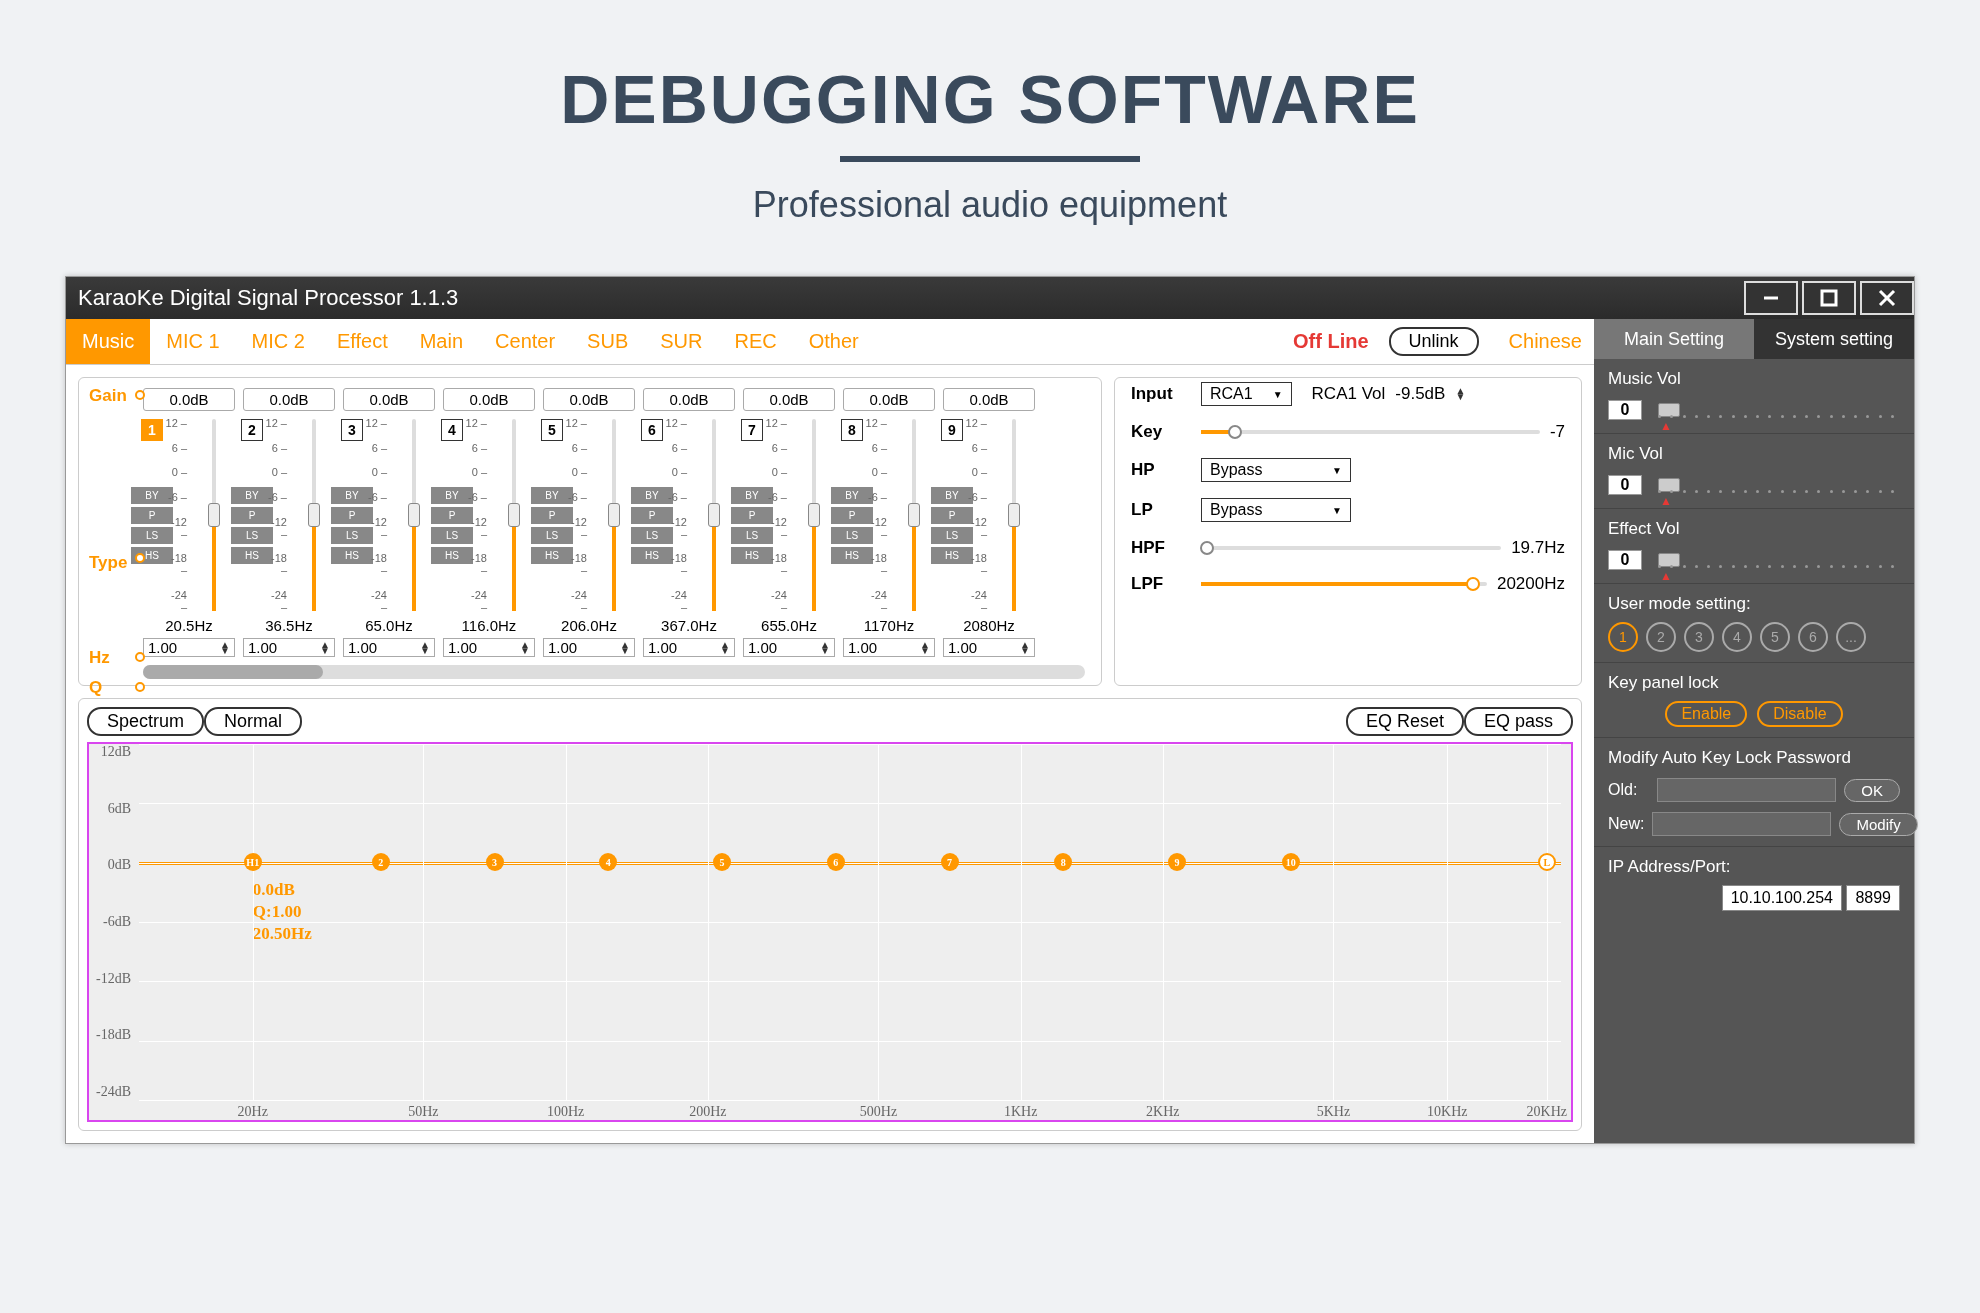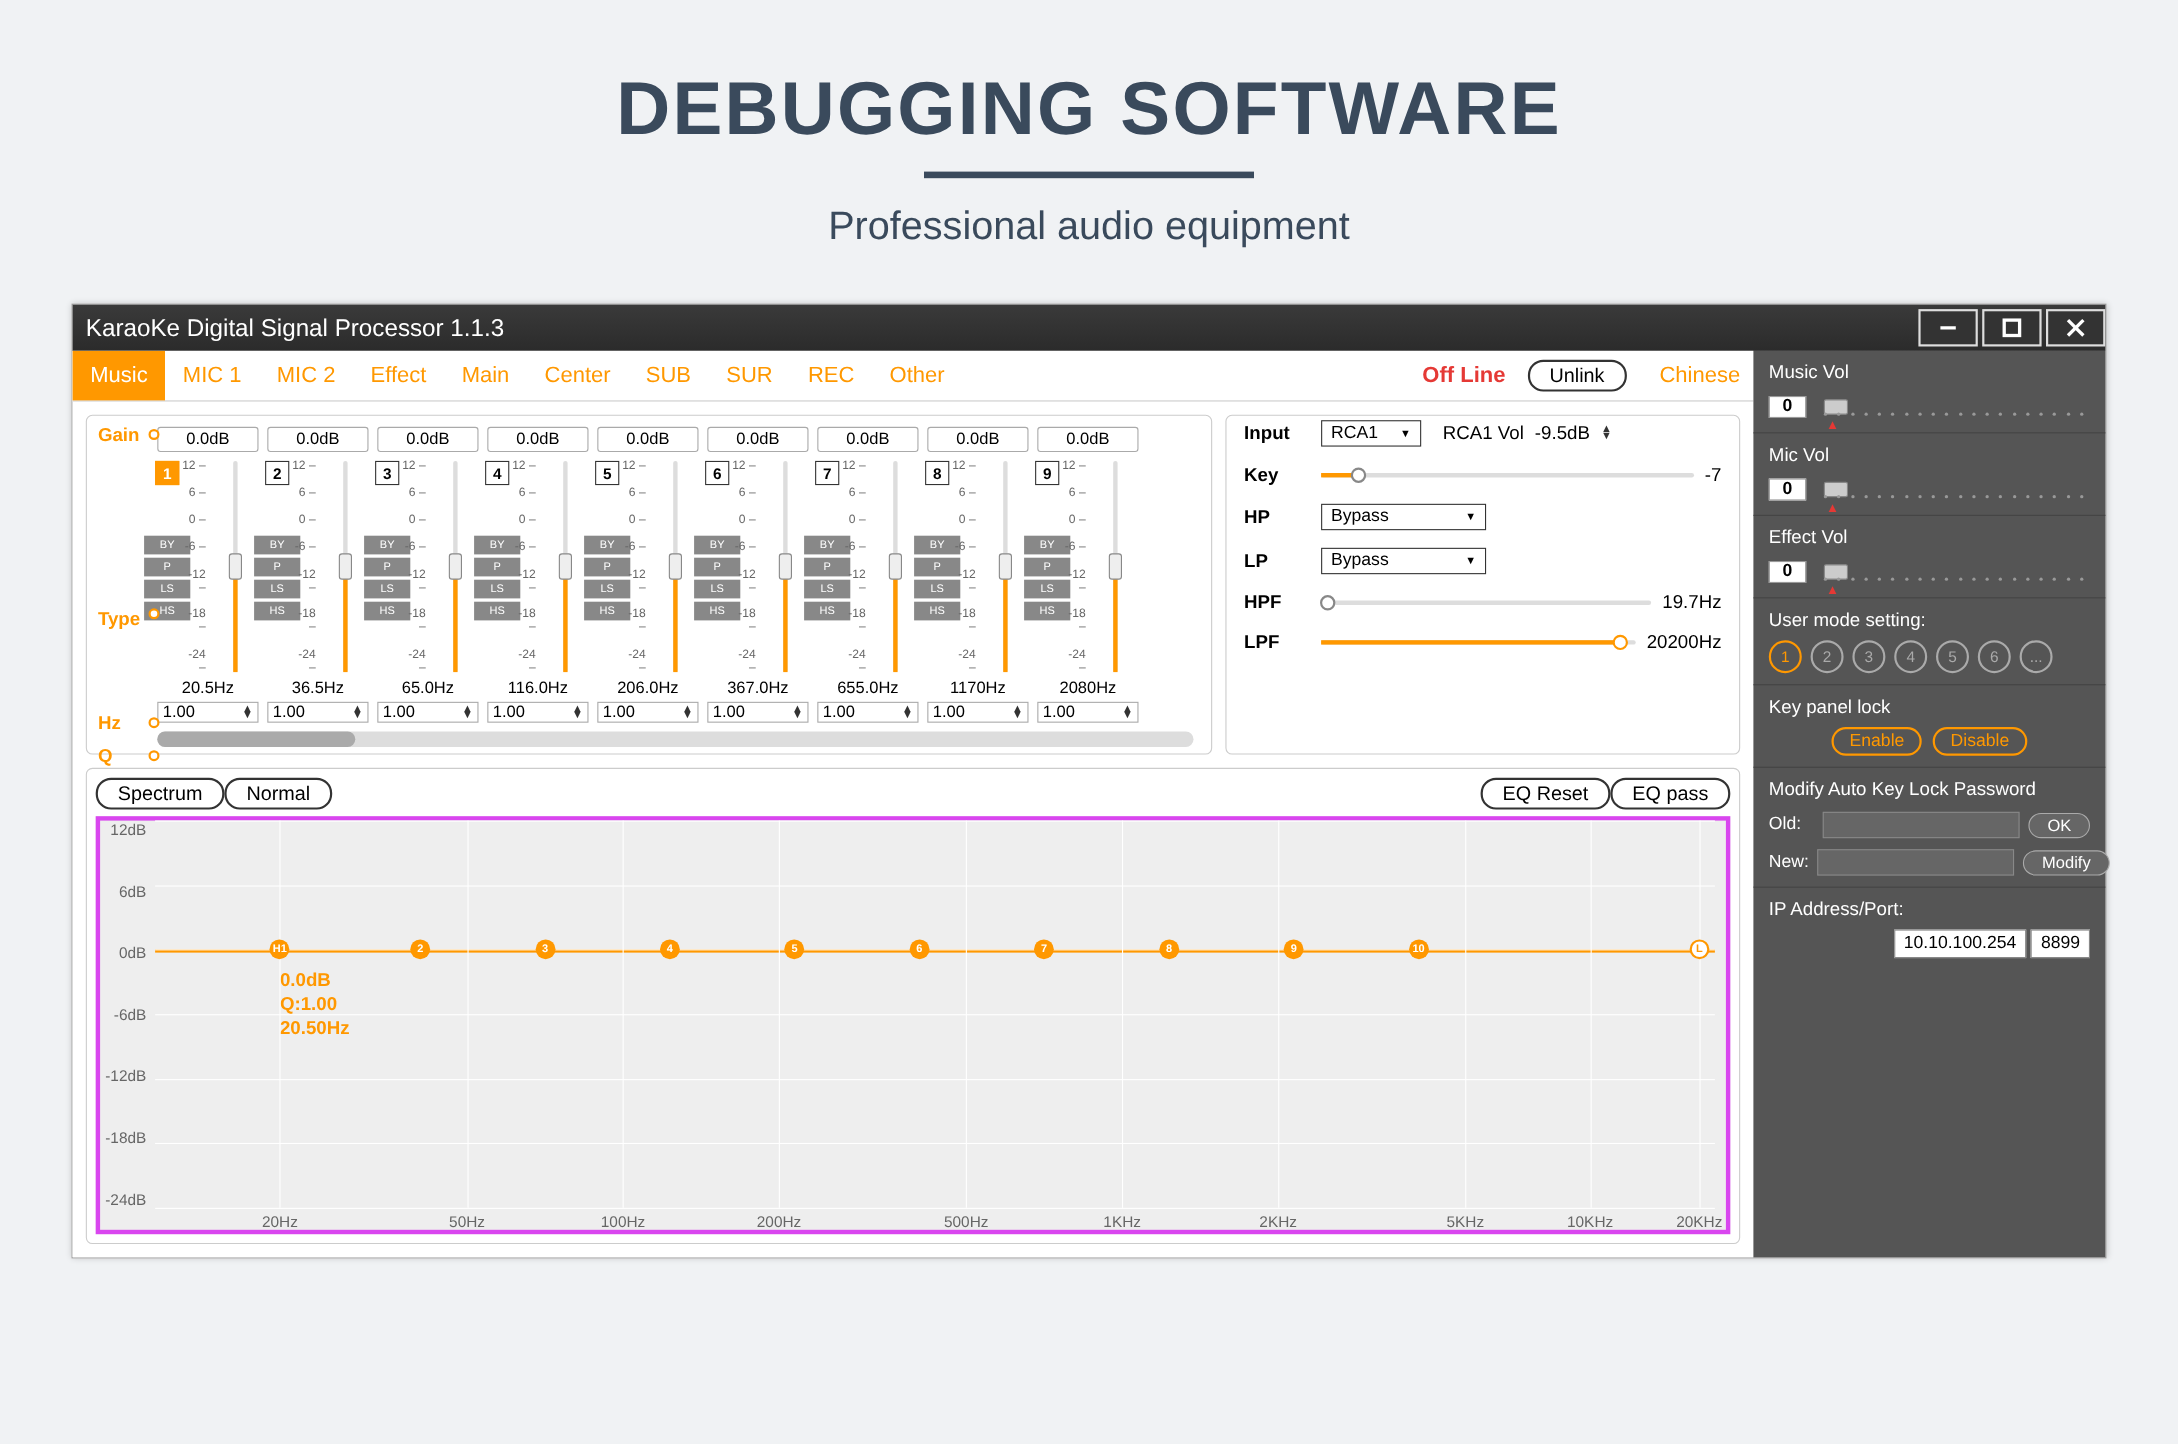--- a/index.html
+++ b/index.html
@@ -52,21 +52,21 @@
   .ip-label{width:60px;font-weight:600;}
   .select{border:1px solid #333;padding:2px 8px;display:inline-flex;align-items:center;gap:20px;cursor:pointer;font-size:16px;}
   .caret{font-size:10px;}
   .hslider{flex:1;height:4px;background:#ddd;position:relative;border-radius:2px;}
   .hslider .hfill{position:absolute;left:0;top:0;bottom:0;background:#ff9800;}
   .hslider .hthumb{position:absolute;top:50%;transform:translate(-50%,-50%);width:14px;height:14px;border-radius:50%;background:#fff;border:2px solid #888;cursor:pointer;}
   .hslider.orange .hthumb{border-color:#ff9800;}
   .graph-panel{margin:0 12px 12px;border:1px solid #ccc;border-radius:6px;padding:8px;}
   .graph-toolbar{display:flex;gap:0;align-items:center;margin-bottom:6px;}
   .graph-toolbar .spacer{flex:1;}
-  .graph { position:relative; height:380px; background:#eee; border:4px solid #d946ef; }
+  .graph { position:relative; height:380px; background:#eee; border:2px solid #d946ef;font-family:Liberation Serif, serif; }
   .ylabels{position:absolute;left:0;top:0;bottom:20px;width:46px;display:flex;flex-direction:column;justify-content:space-between;align-items:flex-end;font-size:14px;color:#666;padding:0 4px;}
   .plot{position:absolute;left:50px;right:10px;top:0;bottom:20px;background:#eee;}
   .gridline-h{position:absolute;left:0;right:0;height:1px;background:#fff;}
   .gridline-v{position:absolute;top:0;bottom:0;width:1px;background:#fff;}
   .xlabels{position:absolute;left:50px;right:10px;bottom:0;height:20px;}
   .xlabel{position:absolute;bottom:0;transform:translateX(-50%);font-size:14px;color:#666;}
   .zero-line{position:absolute;left:0;right:0;height:3px;background:#ff9800;top:33.2%;}
   .node{position:absolute;top:33.2%;transform:translate(-50%,-50%);width:18px;height:18px;border-radius:50%;background:#ff9800;color:#fff;font-size:10px;display:flex;align-items:center;justify-content:center;font-weight:600;cursor:pointer;}
   .node.l{background:#fff;color:#ff9800;border:2px solid #ff9800;}
   .anno{position:absolute;color:#ff9800;font-weight:600;font-size:17px;top:38%;left:8%;line-height:1.3;}
@@ -577,20 +577,24 @@
               <span class="xlabel" style="left: 72%;">2KHz</span>
               <span class="xlabel" style="left: 84%;">5KHz</span>
               <span class="xlabel" style="left: 92%;">10KHz</span>
               <span class="xlabel" style="left: 99%;">20KHz</span>
             </div>
         </div>
       </div>
     </div>
 
     <div class="right-col">
+      <div class="right-tabs">
+        <div class="rtab active">Main Setting</div>
+        <div class="rtab inactive">System setting</div>
+      </div>
       <div class="rp-section">
         <div class="rp-label">Music Vol</div>
         <div class="vol-row">
           <span class="vol-num">0</span>
           <div class="vol-track">
               <div class="vt-thumb"></div>
               <div class="vt-ticks" id="vt1">
                 <div class="vt-tick"></div>
                 <div class="vt-tick"></div>
                 <div class="vt-tick"></div>

